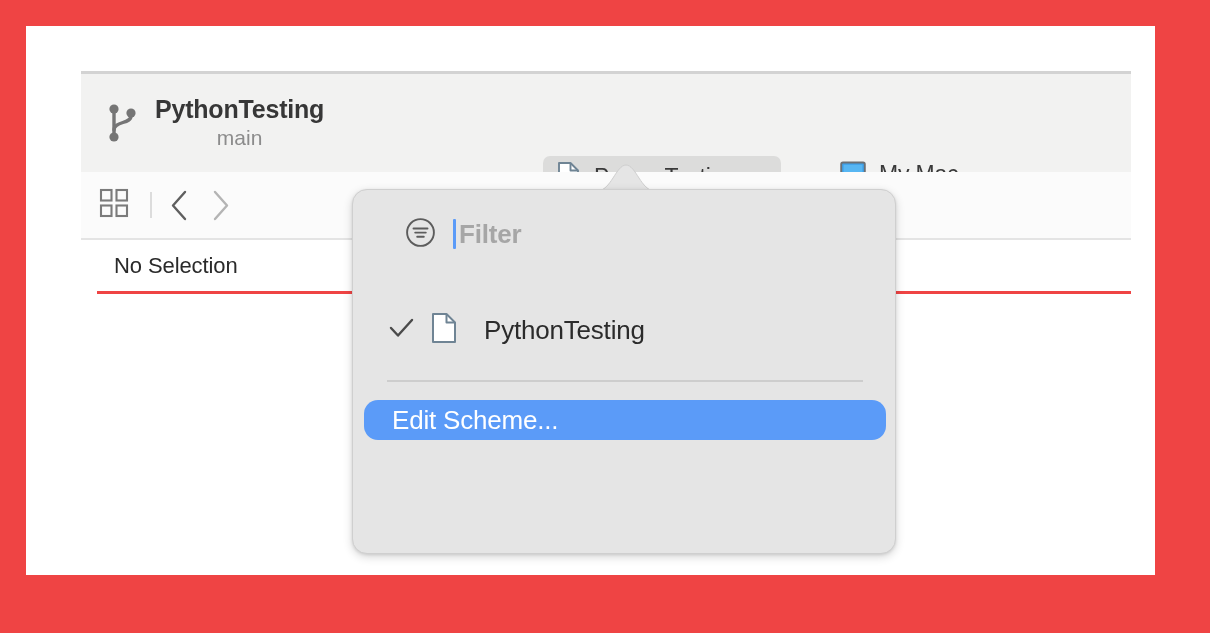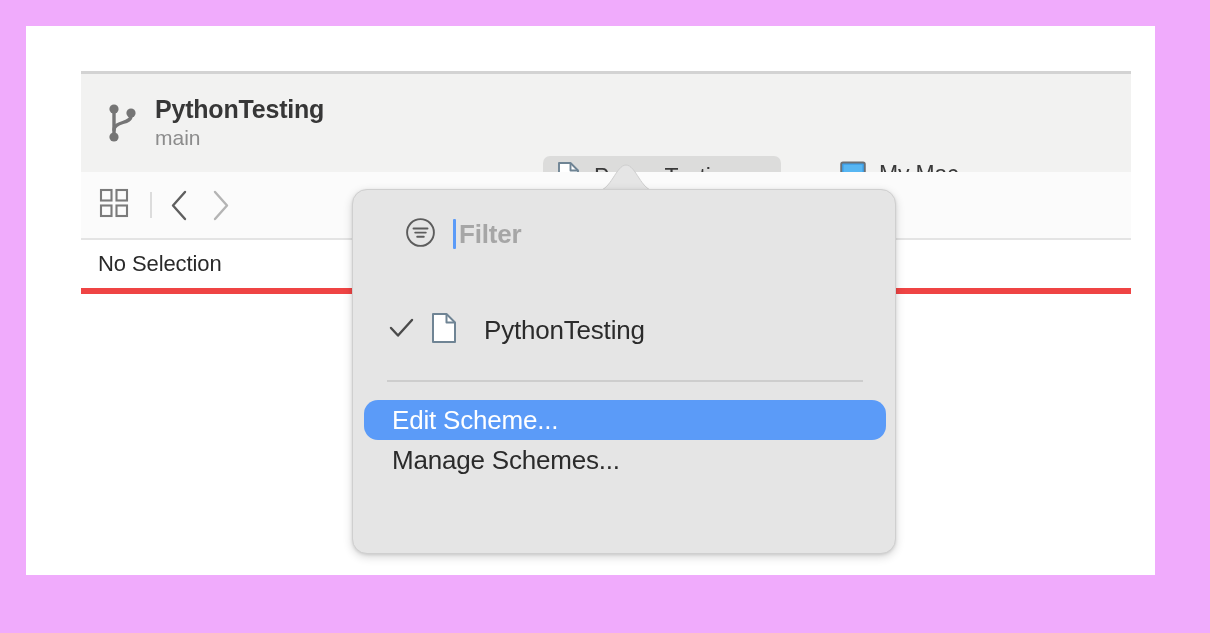--- a/index.html
+++ b/index.html
@@ -12,21 +12,22 @@
     height: 633px;
     overflow: hidden;
     font-family: "Liberation Sans", sans-serif;
     -webkit-font-smoothing: antialiased;
   }
 
   
   .screen {
     position: absolute;
     inset: 0;
-    background: #f0abfc;
+    background: #ef4444;
+    text-align: center;
   }
   .page-white {
     position: absolute;
     left: 26px;
     top: 26px;
     width: 1129px;
     height: 549px;
     background: #ffffff;
   }
 
@@ -138,26 +139,26 @@
     width: 2px;
     height: 26px;
     background: #dcdcdc;
     margin: 0 17px 0 20px;
   }
   .navchev { margin-right: 22px; display: flex; align-items: center; }
 
   
   .selection-bar {
     position: absolute;
-    left: 0;
+    left: 16px;
     top: 169px;
     width: 1050px;
     height: 54px;
     background: #ffffff;
-    border-bottom: 6px solid #ef4444;
+    border-bottom: 3px solid #ef4444;
     box-sizing: border-box;
     display: flex;
     align-items: center;
   }
   .selection-text {
     margin-left: 17px;
     font-size: 22px;
     color: #2a2a2a;
     letter-spacing: -0.1px;
   }
@@ -399,22 +400,19 @@
           </span>
           <span class="scheme-row-label">PythonTesting</span>
         </div>
 
         <div class="menu-sep"></div>
 
         <div class="menu-items">
           <div class="menu-item selected">
             <span class="mi-label">Edit Scheme...</span>
           </div>
-          <div class="menu-item">
-            <span class="mi-label">Manage Schemes...</span>
-          </div>
         </div>
 
       </div>
     </div>
 
   </div>
 </div>
 
 </body></html>

